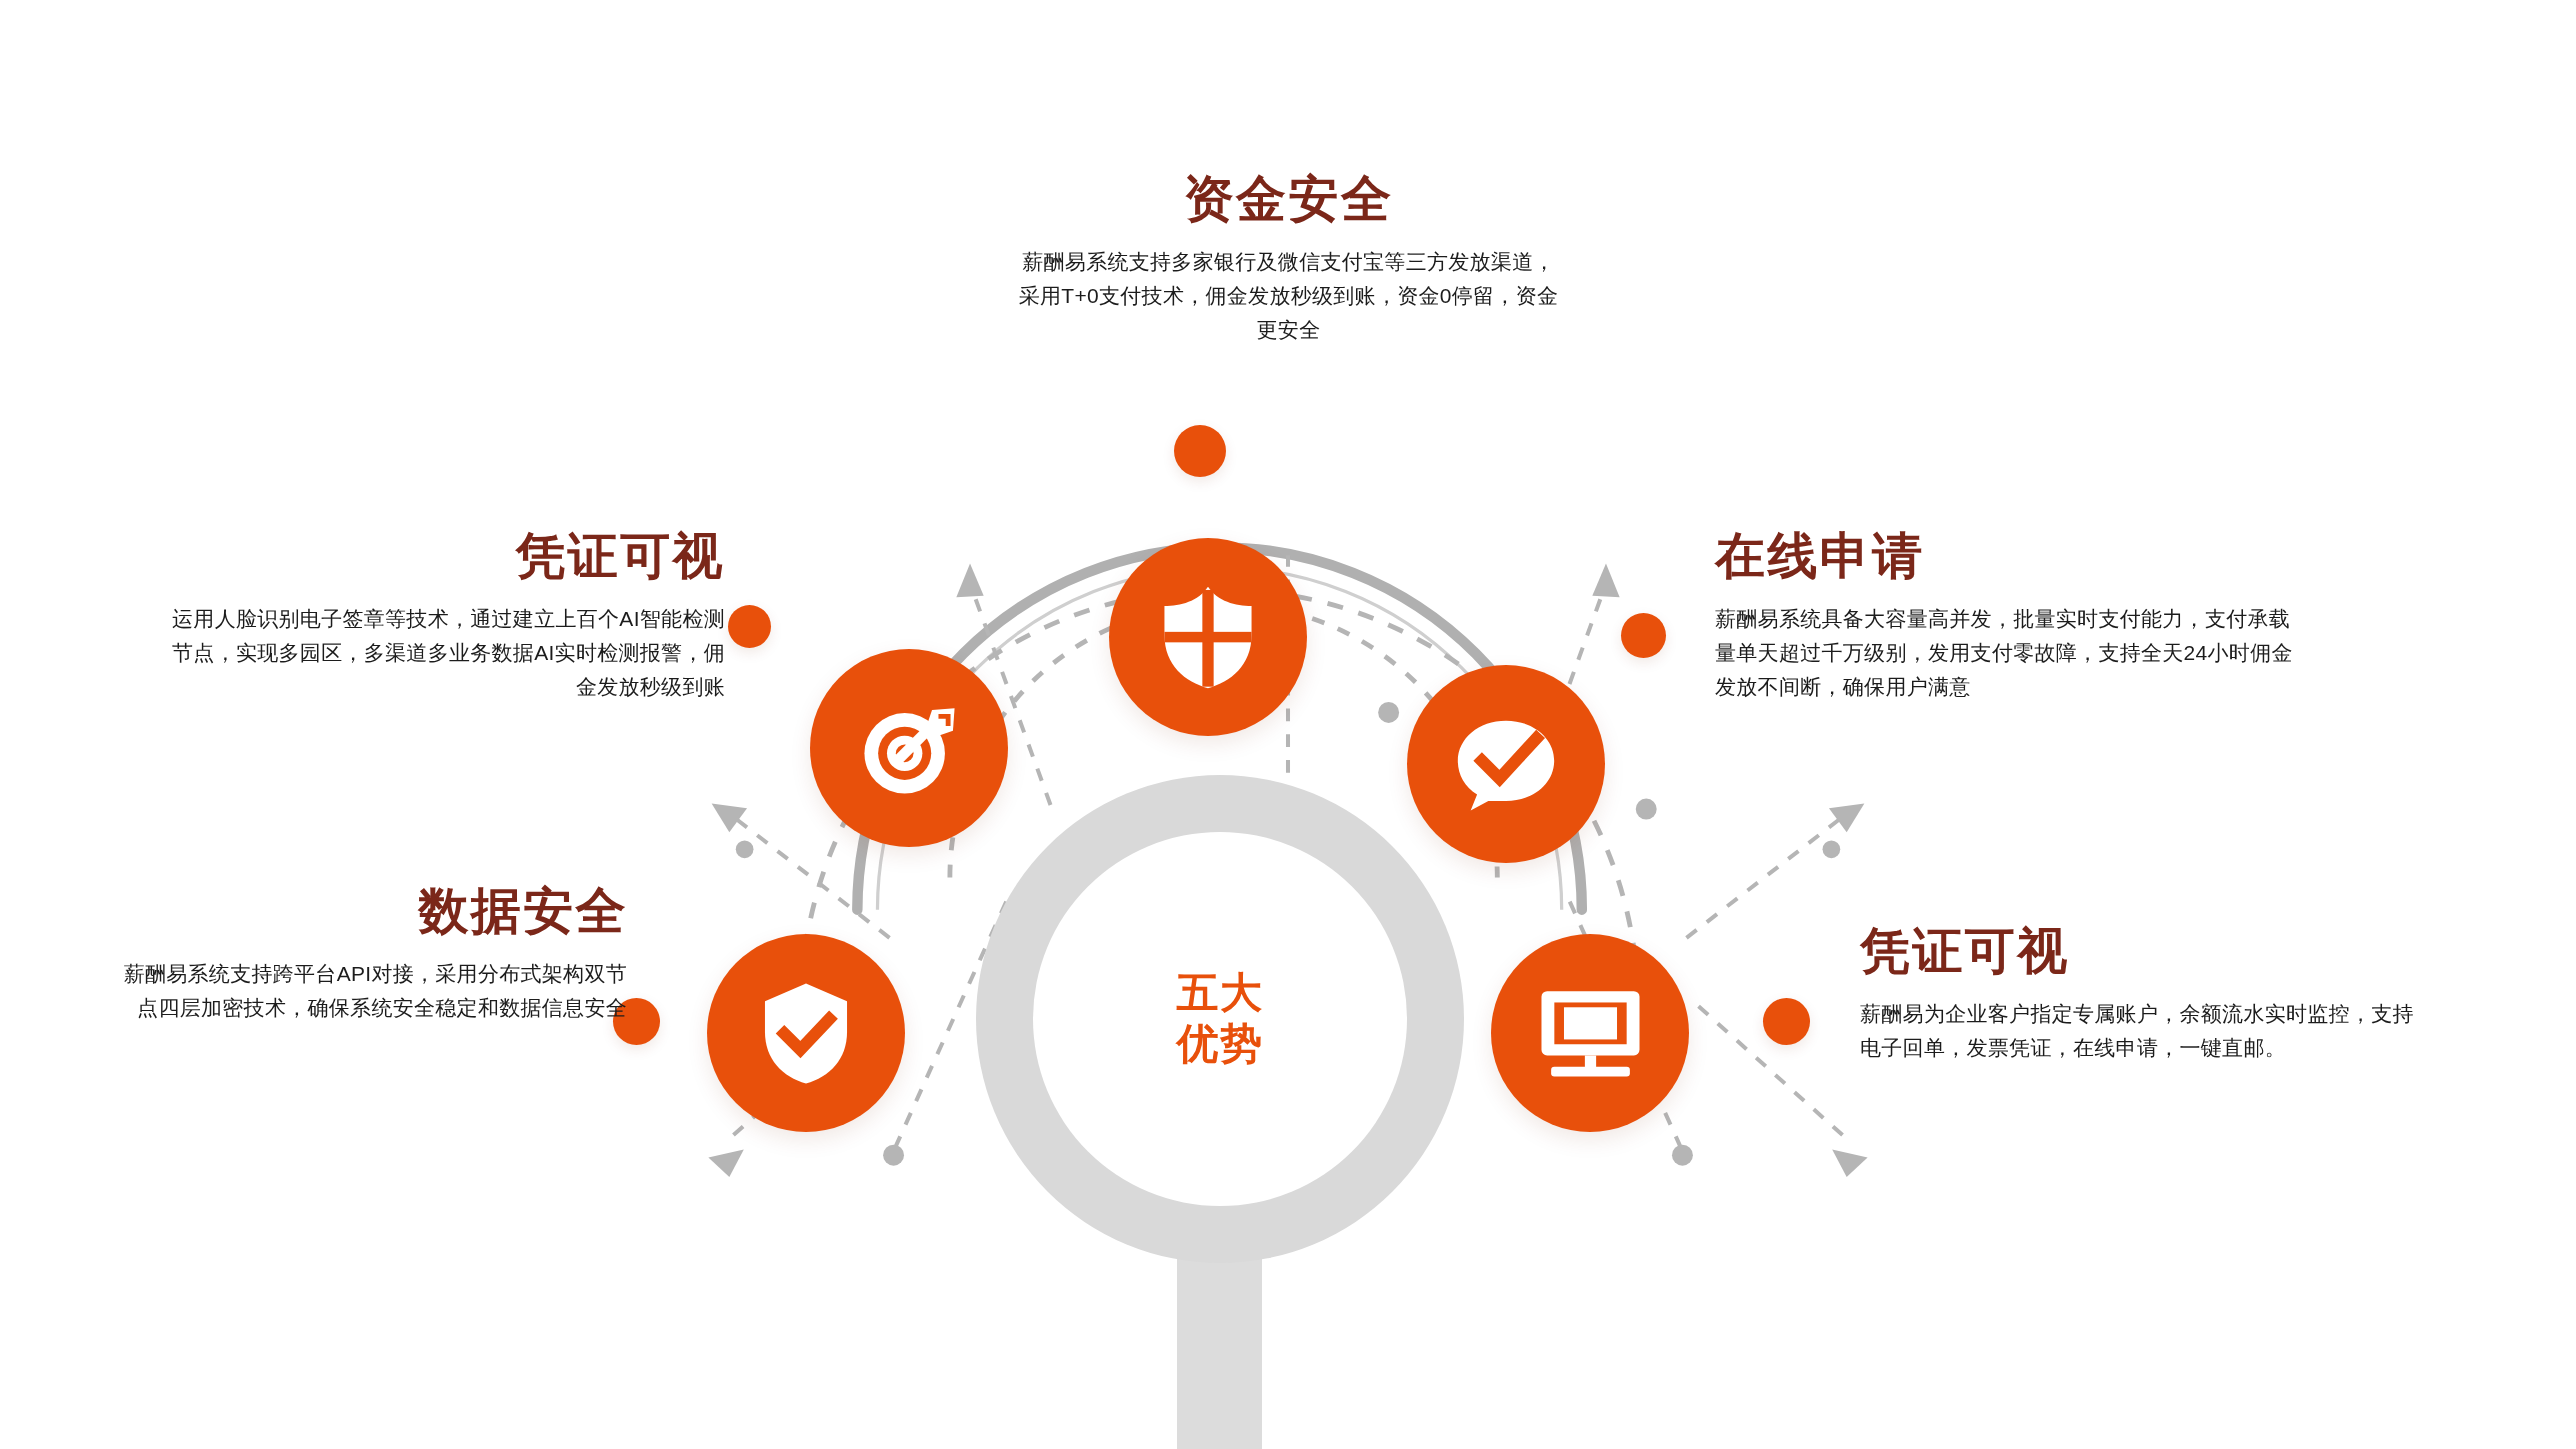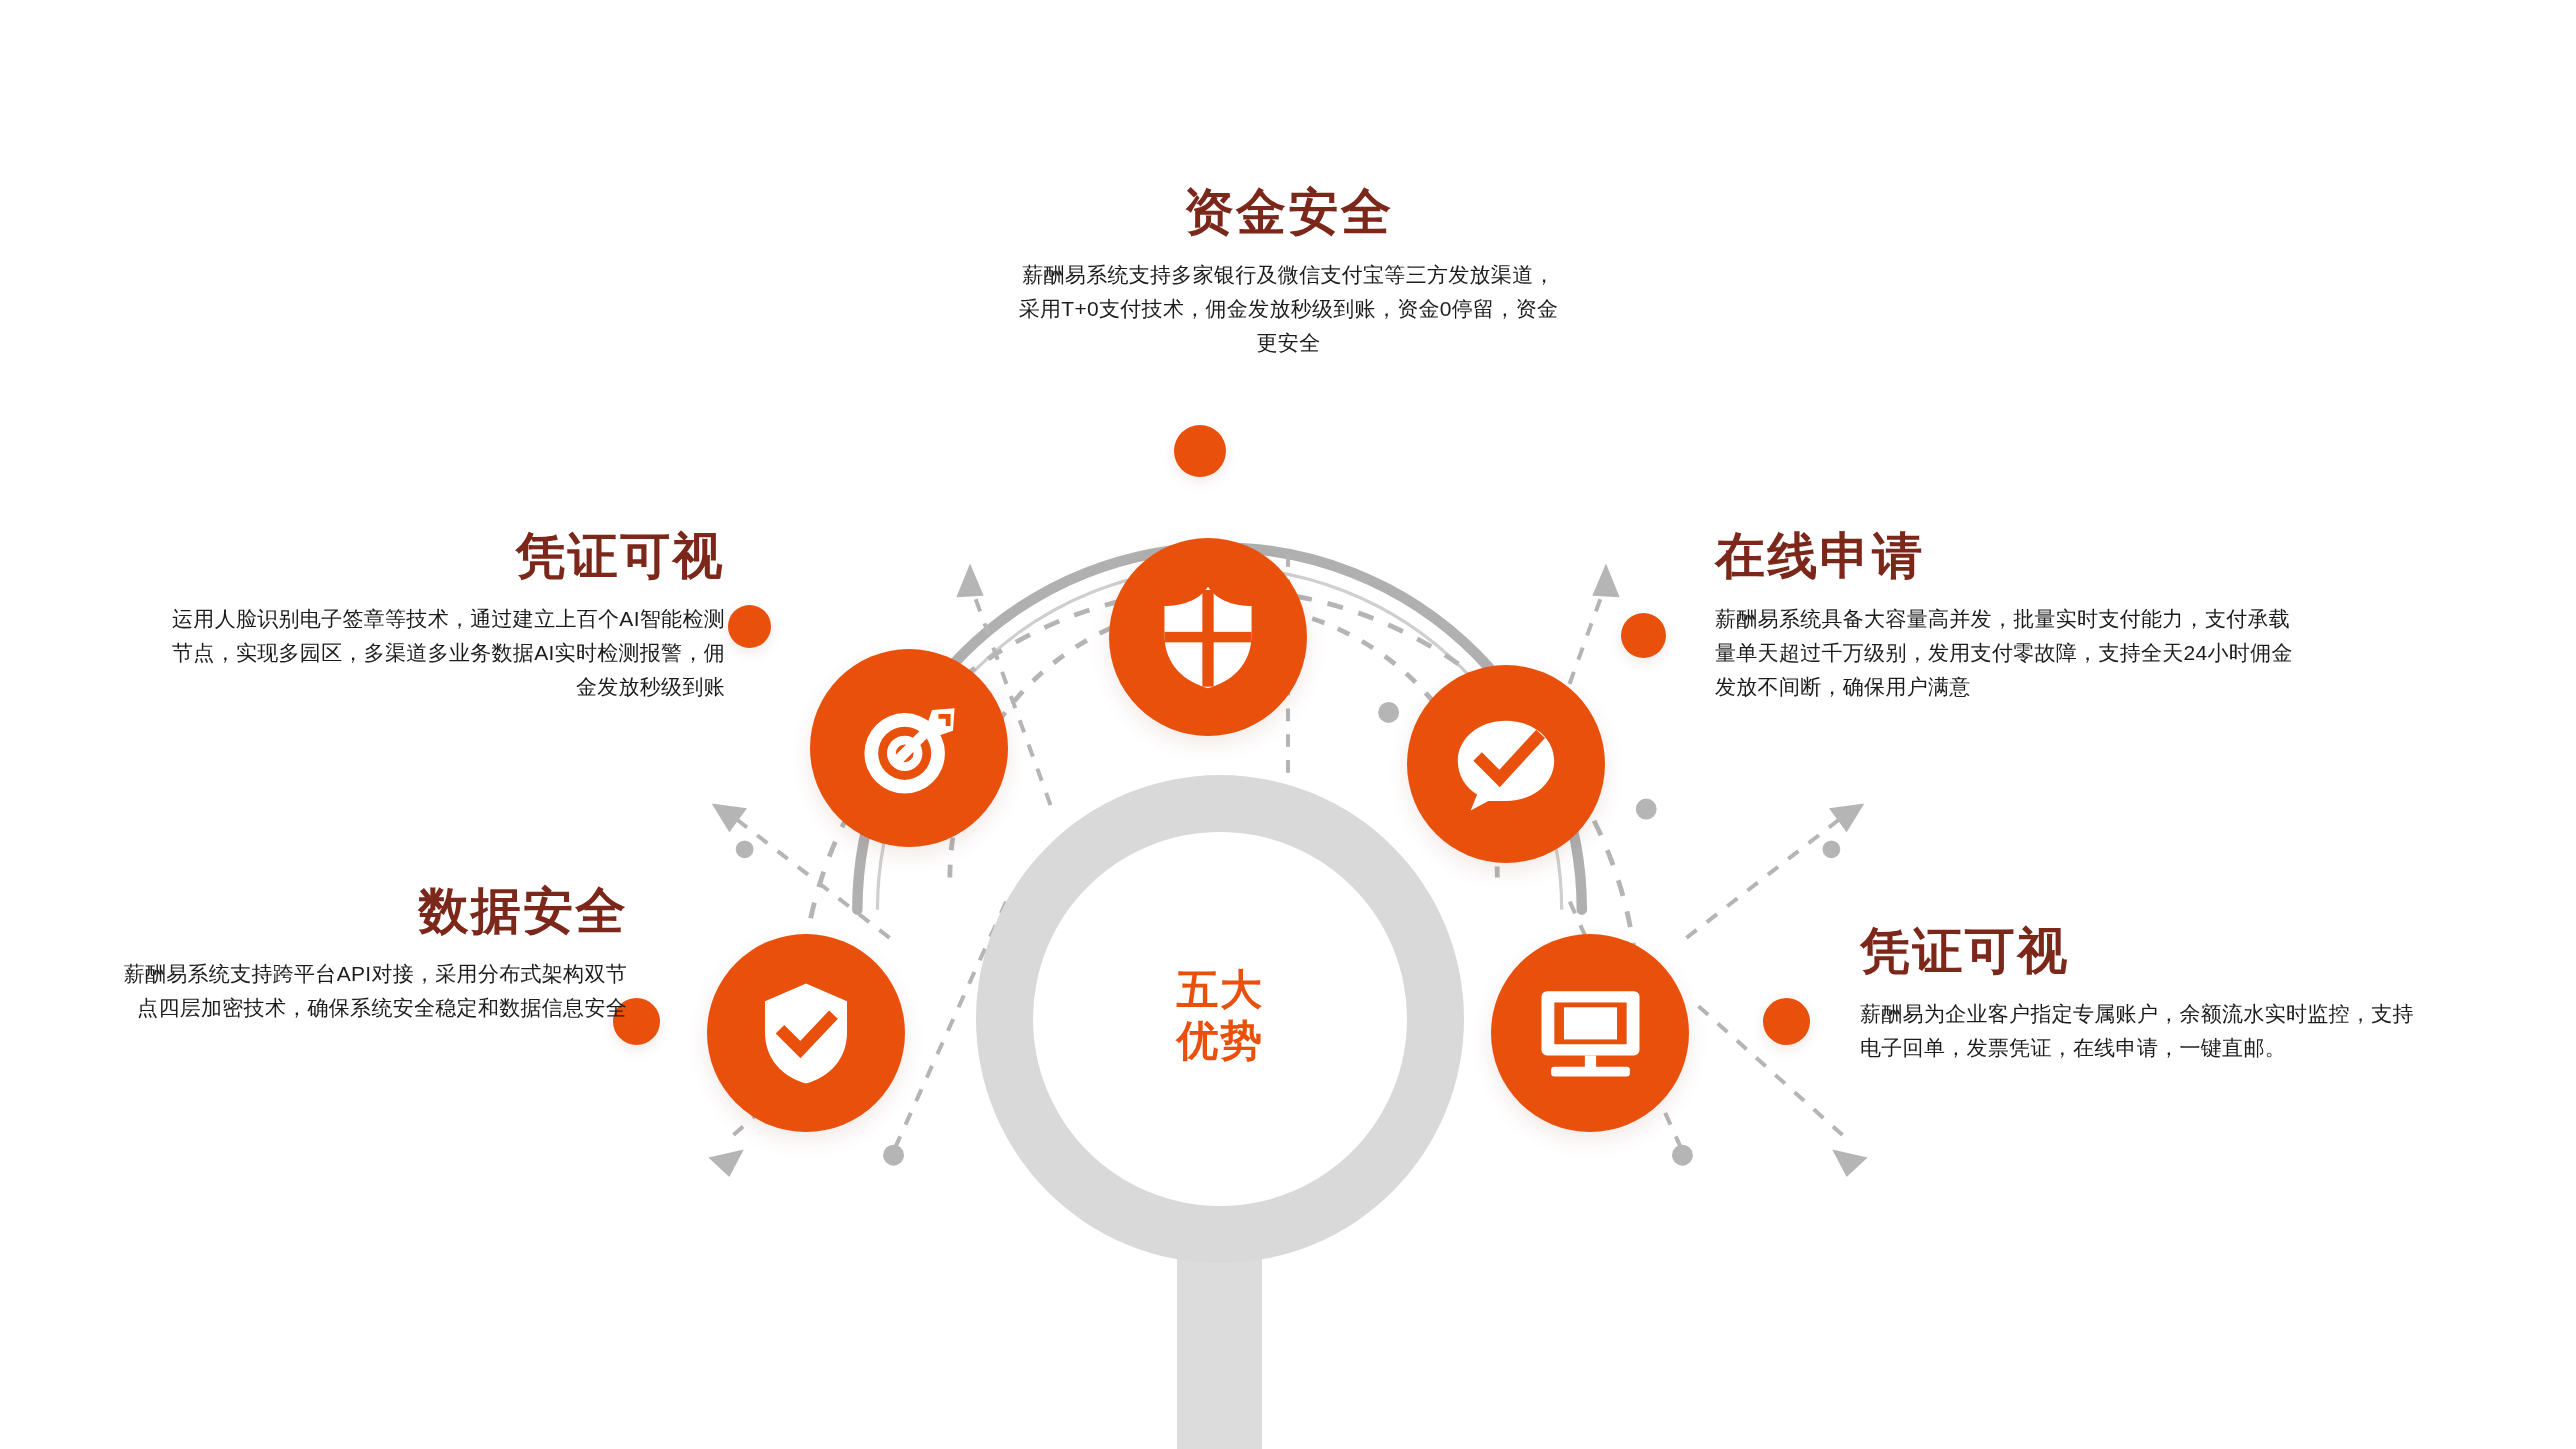--- a/index.html
+++ b/index.html
@@ -42,21 +42,21 @@
     border-radius:50%;
     background:#ffffff;
   }
   .mag-label{
     position:absolute;
     left:1033px;top:832px;
     width:374px;height:374px;
     display:flex;flex-direction:column;
     align-items:center;justify-content:center;
     color:#e8500b;
-    font-family:Liberation Mono, monospace;
+    font-family:Liberation Serif, serif;
     font-weight:bold;
     font-size:42px;
     line-height:1.22;
     letter-spacing:1.6px;
   }
 
   
   .bubble{
     position:absolute;
     border-radius:50%;
@@ -195,21 +195,21 @@
   <div class="bubble" style="left:1491px;top:934px;width:198px;height:198px;">
     <svg width="105" height="90" viewBox="0 0 130 112">
       <rect x="4" y="4" width="122" height="80" rx="7" fill="#ffffff"></rect>
       <rect x="20" y="18" width="90" height="52" fill="#e8500b"></rect>
       <rect x="32" y="24" width="66" height="40" fill="#ffffff"></rect>
       <rect x="58" y="84" width="14" height="16" fill="#ffffff"></rect>
       <rect x="16" y="98" width="98" height="12" rx="4" fill="#ffffff"></rect>
     </svg>
   </div>
 
-  <div class="block ta-c" style="left:886px;top:187px;width:805px;">
+  <div class="block ta-c" style="left:886px;top:174px;width:805px;">
     <h2>资金安全</h2>
     <p style="width:547px;margin:0 auto;">薪酬易系统支持多家银行及微信支付宝等三方发放渠道，采用T+0支付技术，佣金发放秒级到账，资金0停留，资金更安全</p>
   </div>
 
   <div class="block ta-r" style="left:113px;top:531px;width:612px;">
     <h2>凭证可视</h2>
     <p style="width:564px;margin-left:48px;">运用人脸识别电子签章等技术，通过建立上百个AI智能检测节点，实现多园区，多渠道多业务数据AI实时检测报警，佣金发放秒级到账</p>
   </div>
 
   <div class="block ta-l" style="left:1715px;top:531px;width:644px;">

